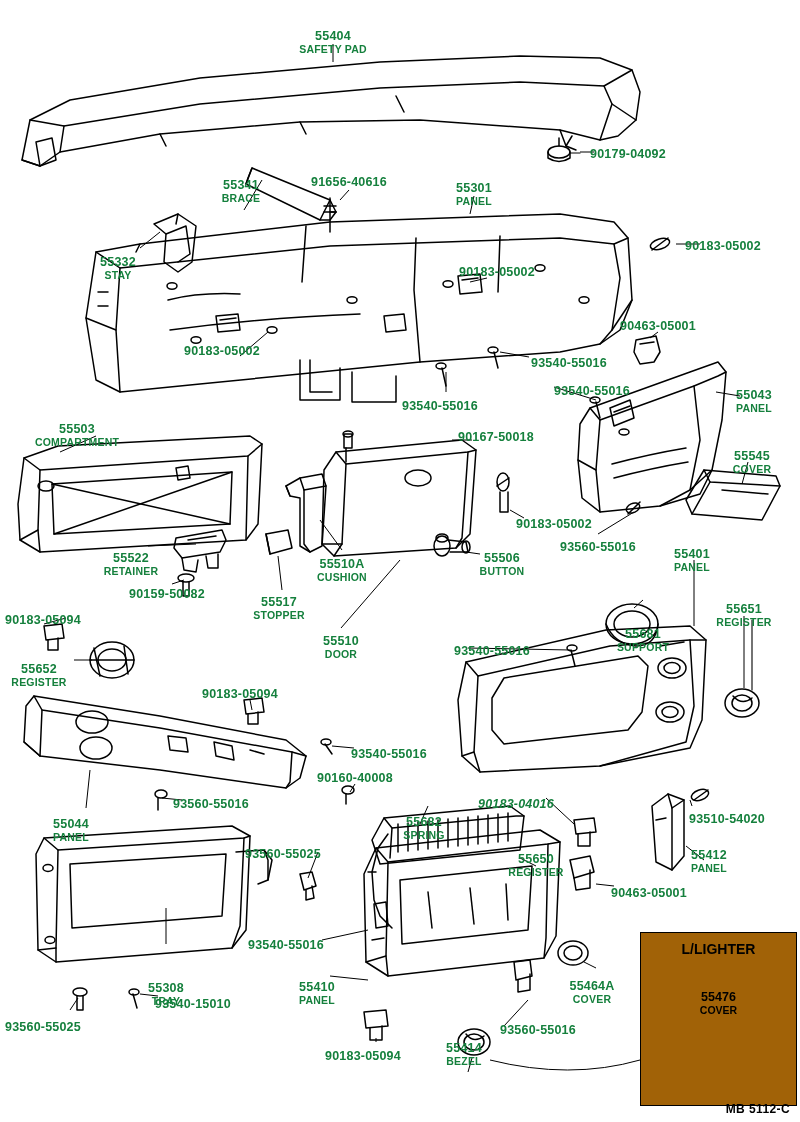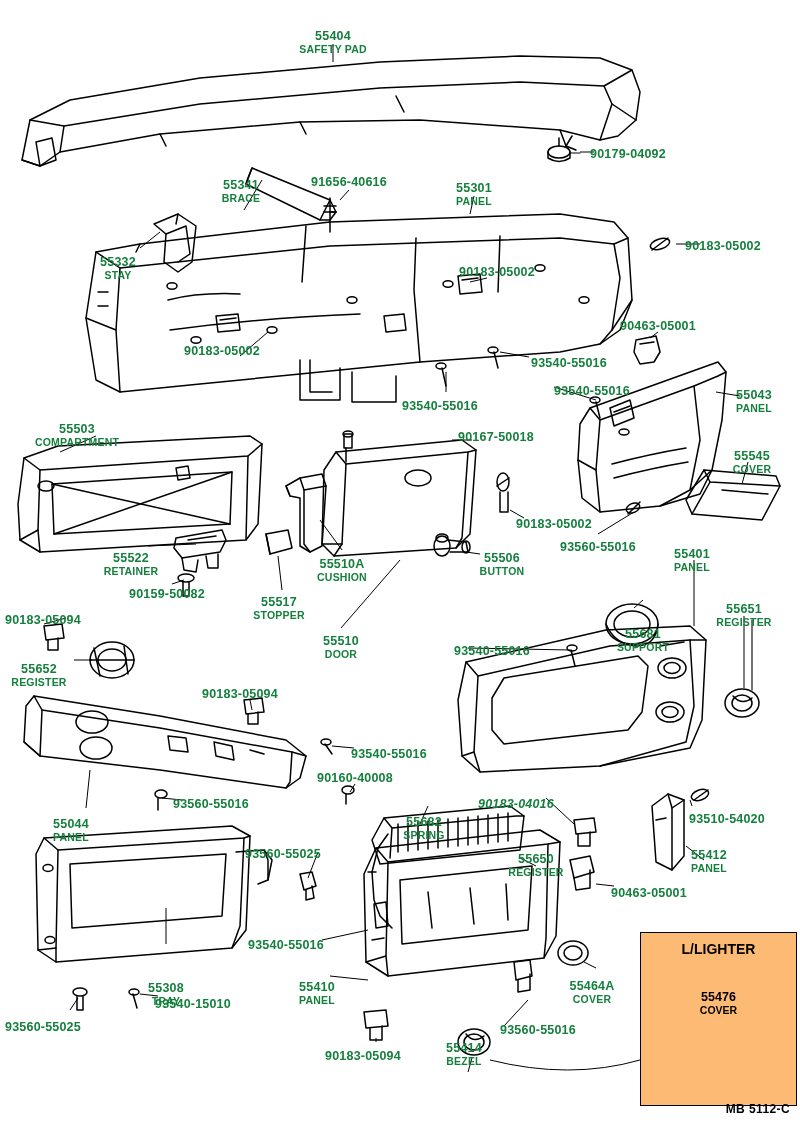--- a/index.html
+++ b/index.html
@@ -37,21 +37,21 @@
     font-weight: 700;
   }
   .lbl .sub {
     display: block;
     font-size: 10.5px;
     font-weight: 700;
   }
   .lbox {
     position: absolute;
     border: 1.6px solid #000;
-    background: #fdba74;
+    background: #a16207;
   }
   .lbox .title {
     position: absolute;
     left: 0; right: 0;
     top: 8px;
     text-align: center;
     font-size: 14px;
     font-weight: 700;
   }
   .lbox .cap {

